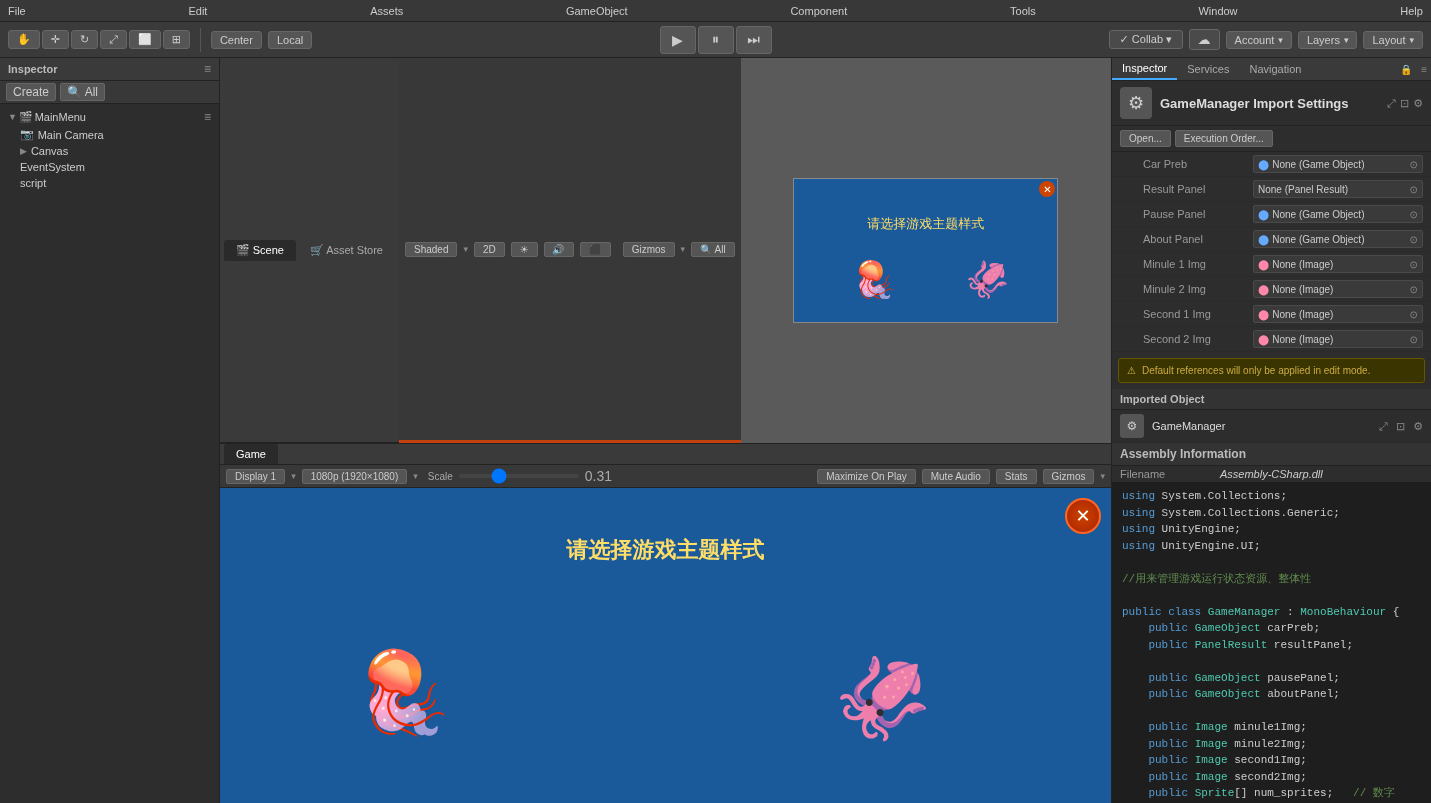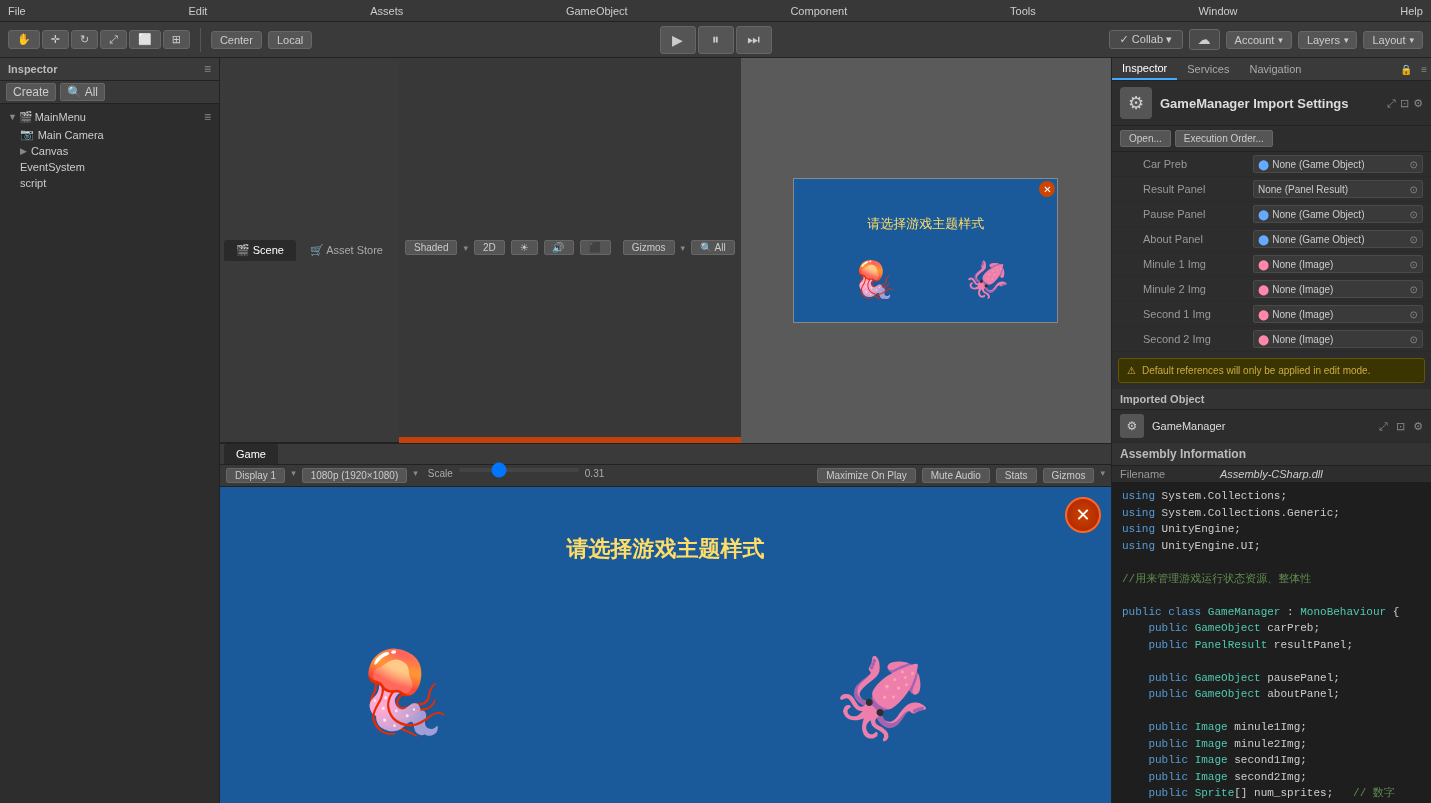--- a/index.html
+++ b/index.html
@@ -35,30 +35,30 @@
     .hierarchy-group { display: flex; align-items: center; gap: 2px; font-size: 11px; color: #ccc; padding: 2px 8px; cursor: pointer; }
     .expand-arrow { font-size: 9px; color: #888; }
     .indent1 { padding-left: 20px; }
 
     
     .center-panel { flex: 1; display: flex; flex-direction: column; min-width: 0; }
     .scene-view { flex: 1; background: #0f172a; display: flex; flex-direction: row; min-height: 0; }
     .view-tabs { background: #3a3a3a; display: flex; align-items: center; border-bottom: 1px solid #222; padding: 0 4px; gap: 2px; }
     .view-tab { padding: 4px 12px; font-size: 11px; color: #aaa; cursor: pointer; border-radius: 3px 3px 0 0; }
     .view-tab.active { background: #2a2a2a; color: #fff; }
-    .scene-toolbar { background: #383838; padding: 3px 6px; border-bottom: 6px solid #c2410c; display: flex; align-items: center; gap: 6px; }
+    .scene-toolbar { background: #383838; padding: 3px 6px; border-bottom: 3px solid #c2410c; display: flex; align-items: center; gap: 6px; }
     .scene-btn { background: #555; border: 1px solid #666; color: #ccc; font-size: 10px; padding: 1px 8px; cursor: pointer; border-radius: 2px; }
     .scene-content { flex: 1; background: #5a5a5a; position: relative; display: flex; align-items: center; justify-content: center; overflow: hidden; }
     .game-thumbnail { width: 265px; height: 145px; background: #1a5a9a; border: 1px solid #888; position: relative; display: flex; align-items: center; justify-content: center; overflow: hidden; }
     .close-x { position: absolute; top: 2px; right: 2px; width: 16px; height: 16px; background: #cc4400; border-radius: 50%; display: flex; align-items: center; justify-content: center; font-size: 10px; color: white; cursor: pointer; }
     .game-text-cn { color: #ffdd66; font-size: 13px; text-align: center; position: absolute; top: 25%; width: 100%; }
 
     
     .game-view { height: 360px; background: #2a2a2a; display: flex; flex-direction: column; border-top: 1px solid #222; }
-    .game-toolbar { background: #383838; padding: 3px 6px; border-bottom: 1px solid #222; display: flex; gap: 6px; flex-wrap: nowrap; }
+    .game-toolbar { background: #383838; padding: 3px 6px; border-bottom: 1px solid #222; display: flex; align-items: center; gap: 6px; flex-wrap: nowrap; }
     .game-content { flex: 1; background: #1a5a9a; position: relative; display: flex; align-items: center; justify-content: center; overflow: hidden; }
     .game-main-text { color: #ffdd66; font-size: 22px; font-weight: bold; text-align: center; position: absolute; top: 15%; width: 100%; }
     .game-close-btn { position: absolute; top: 10px; right: 10px; width: 36px; height: 36px; background: radial-gradient(circle, #cc4400, #aa2200); border-radius: 50%; display: flex; align-items: center; justify-content: center; font-size: 18px; color: white; cursor: pointer; border: 2px solid #ff6622; }
     .game-jellyfish-left { position: absolute; bottom: 20%; left: 15%; font-size: 80px; }
     .game-jellyfish-right { position: absolute; bottom: 18%; right: 20%; font-size: 80px; }
 
     
     .inspector-panel { width: 320px; background: #2d2d2d; border-left: 1px solid #222; display: flex; flex-direction: column; overflow: hidden; }
     .inspector-tabs { background: #3a3a3a; display: flex; align-items: center; border-bottom: 1px solid #222; }
     .inspector-tab { padding: 4px 10px; font-size: 11px; color: #aaa; cursor: pointer; }
@@ -231,21 +231,21 @@
           <span>Game</span>
         </div>
       </div>
       <div class="game-toolbar">
         <button class="scene-btn">Display 1</button>
         <span style="color:#888;font-size:9px;">▾</span>
         <button class="scene-btn">1080p (1920×1080)</button>
         <span style="color:#888;font-size:9px;">▾</span>
         <span style="color:#aaa;font-size:10px;margin-left:4px;">Scale</span>
         <input type="range" class="scale-slider" min="0" max="1" step="0.01" value="0.31" style="">
-        <span style="color:#aaa;font-size:10px;">0.31</span>
+        <span style="color:#aaa;font-size:14px;">0.31</span>
         <span style="flex:1;"></span>
         <button class="scene-btn">Maximize On Play</button>
         <button class="scene-btn">Mute Audio</button>
         <button class="scene-btn">Stats</button>
         <button class="gizmos-btn">Gizmos</button>
         <span style="color:#888;font-size:9px;">▾</span>
       </div>
       <div class="game-content">
         <div class="game-close-btn">✕</div>
         <div class="game-main-text">请选择游戏主题样式</div>

